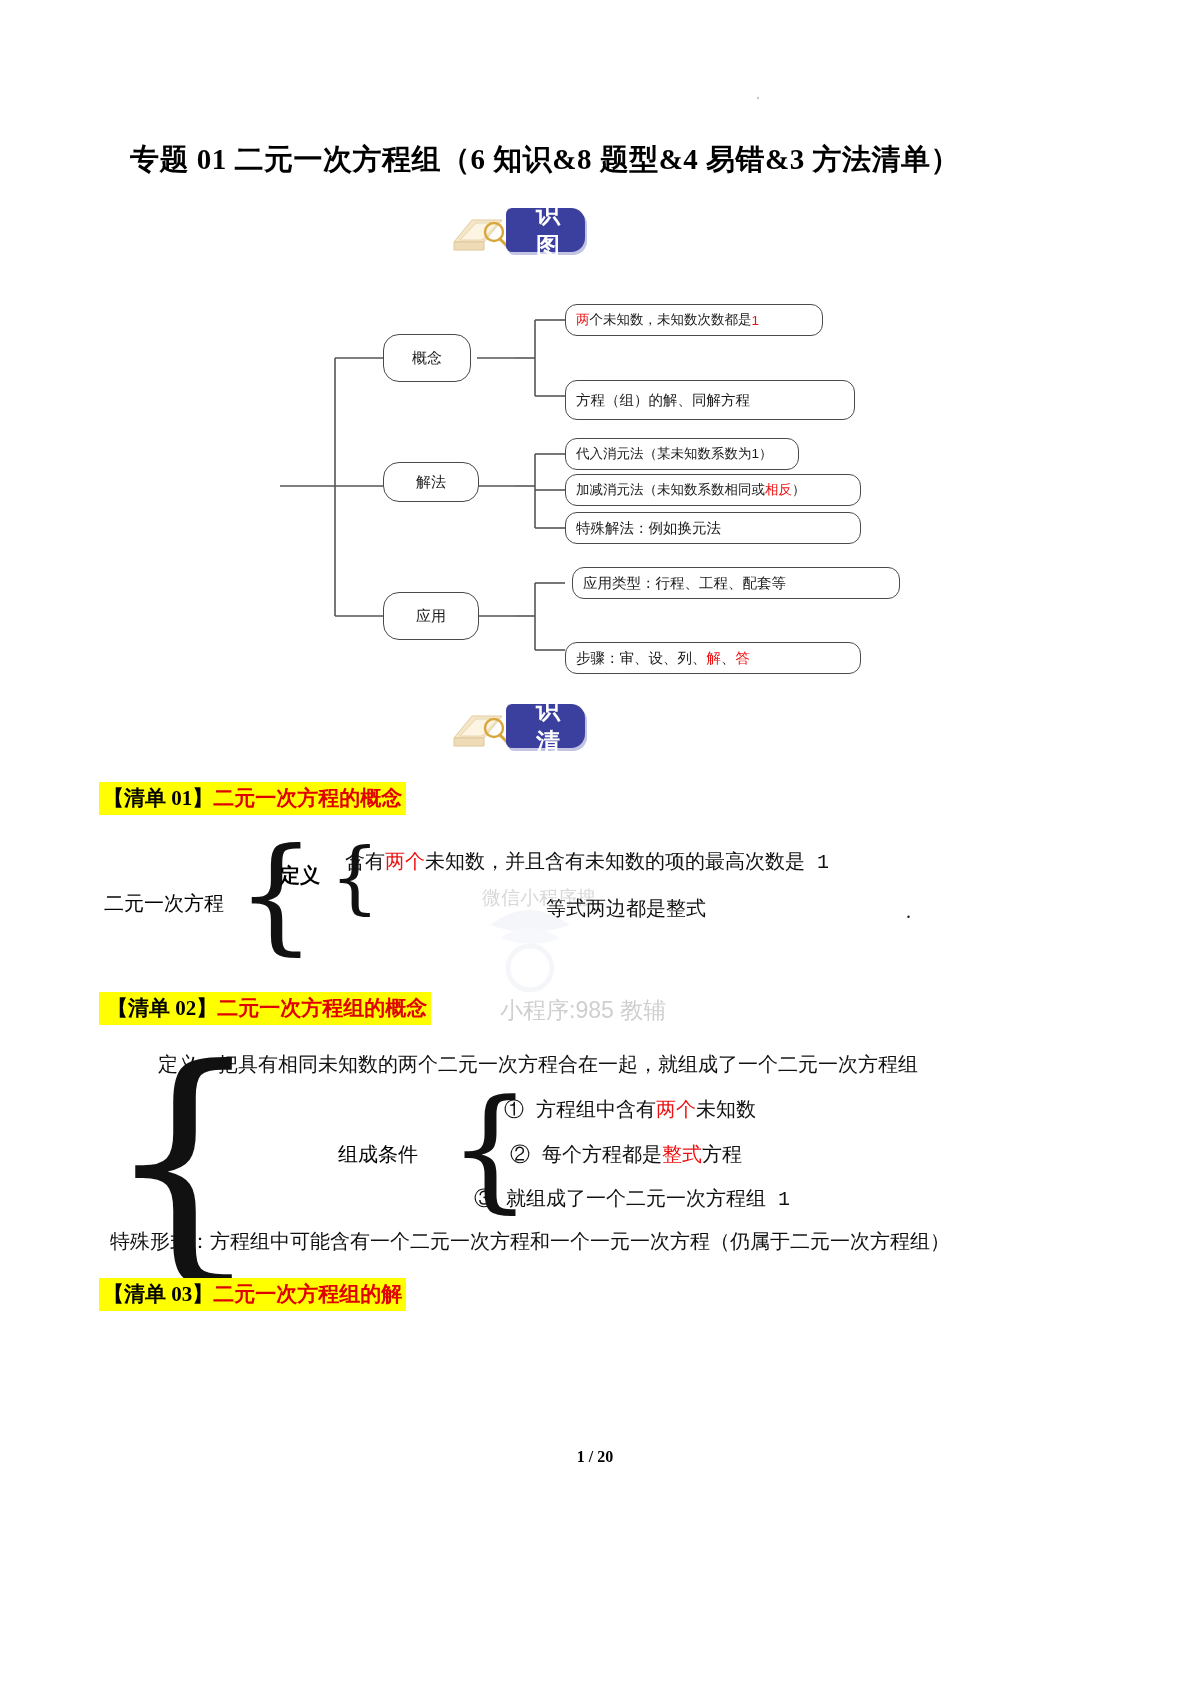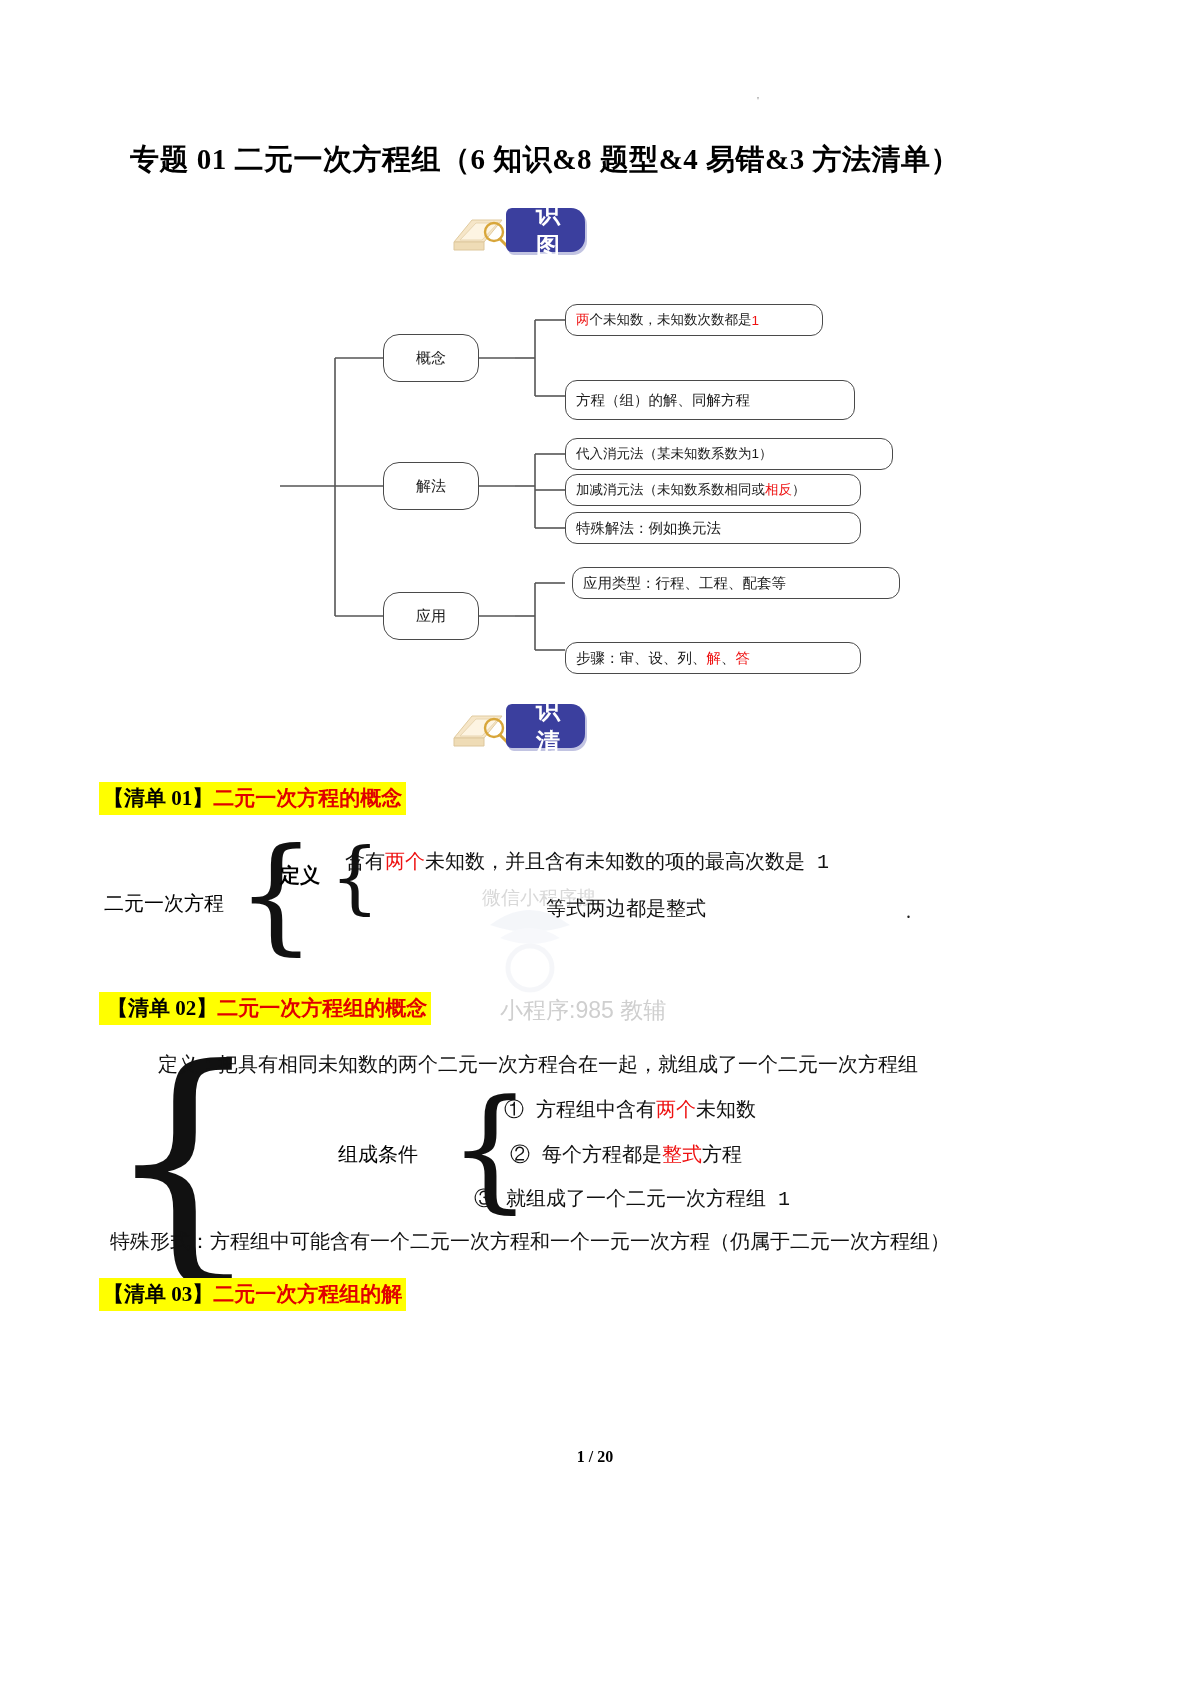--- a/index.html
+++ b/index.html
@@ -152,40 +152,40 @@
 
         <path d="M382,328 L420,328"></path>
         <path d="M440,295 L440,362"></path>
         <path d="M420,328 L440,328"></path>
         <path d="M440,295 L470,295"></path>
         <path d="M440,362 L470,362"></path>
       </g>
     </svg>
 
 
-    <div class="node" style="left:288px; top:46px; width:96px; height:48px;">
+    <div class="node" style="left:288px; top:46px; width:88px; height:48px;">
       <span>概念</span>
     </div>
-    <div class="node" style="left:288px; top:174px; width:96px; height:48px;">
+    <div class="node" style="left:288px; top:174px; width:96px; height:40px;">
       <span>解法</span>
     </div>
     <div class="node" style="left:288px; top:304px; width:96px; height:48px;">
       <span>应用</span>
     </div>
 
     <div class="node leaf small" style="left:470px; top:16px; width:258px; height:32px;" id="leaf-0-0">
         <span class="red">两</span>
         <span>个未知数，未知数次数都是</span>
         <span class="red">1</span>
       </div>
     <div class="node leaf" style="left:470px; top:92px; width:290px; height:40px;" id="leaf-0-1">
         <span>方程（组）的解、同解方程</span>
       </div>
 
-    <div class="node leaf small" style="left:470px; top:150px; width:328px; height:32px;" id="leaf-1-0">
+    <div class="node leaf small" style="left:470px; top:150px; width:234px; height:32px;" id="leaf-1-0">
         <span>代入消元法（某未知数系数为1）</span>
       </div>
     <div class="node leaf small" style="left:470px; top:186px; width:296px; height:32px;" id="leaf-1-1">
         <span>加减消元法（未知数系数相同或</span>
         <span class="red">相反</span>
         <span>）</span>
       </div>
     <div class="node leaf" style="left:470px; top:224px; width:296px; height:32px;" id="leaf-1-2">
         <span>特殊解法：例如换元法</span>
       </div>

